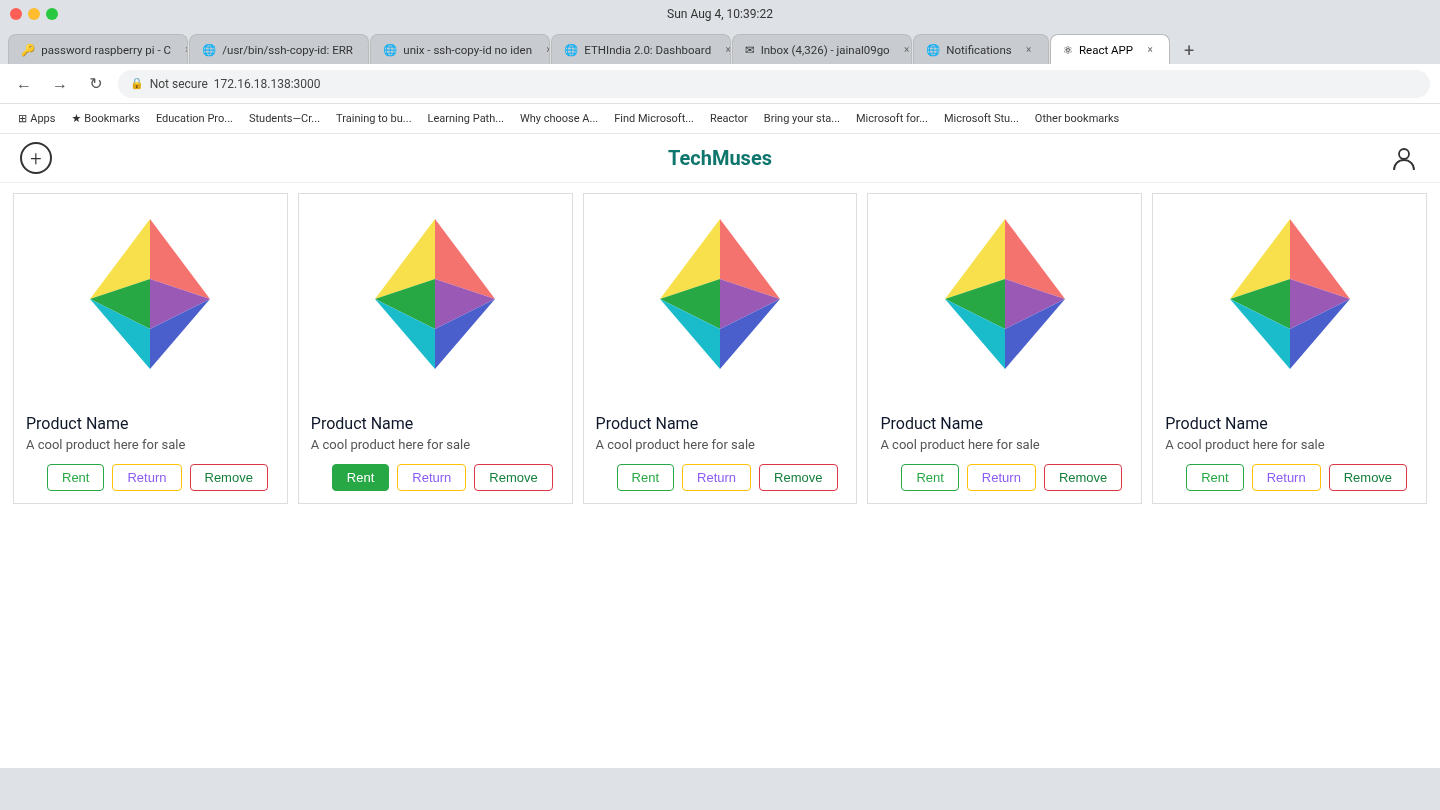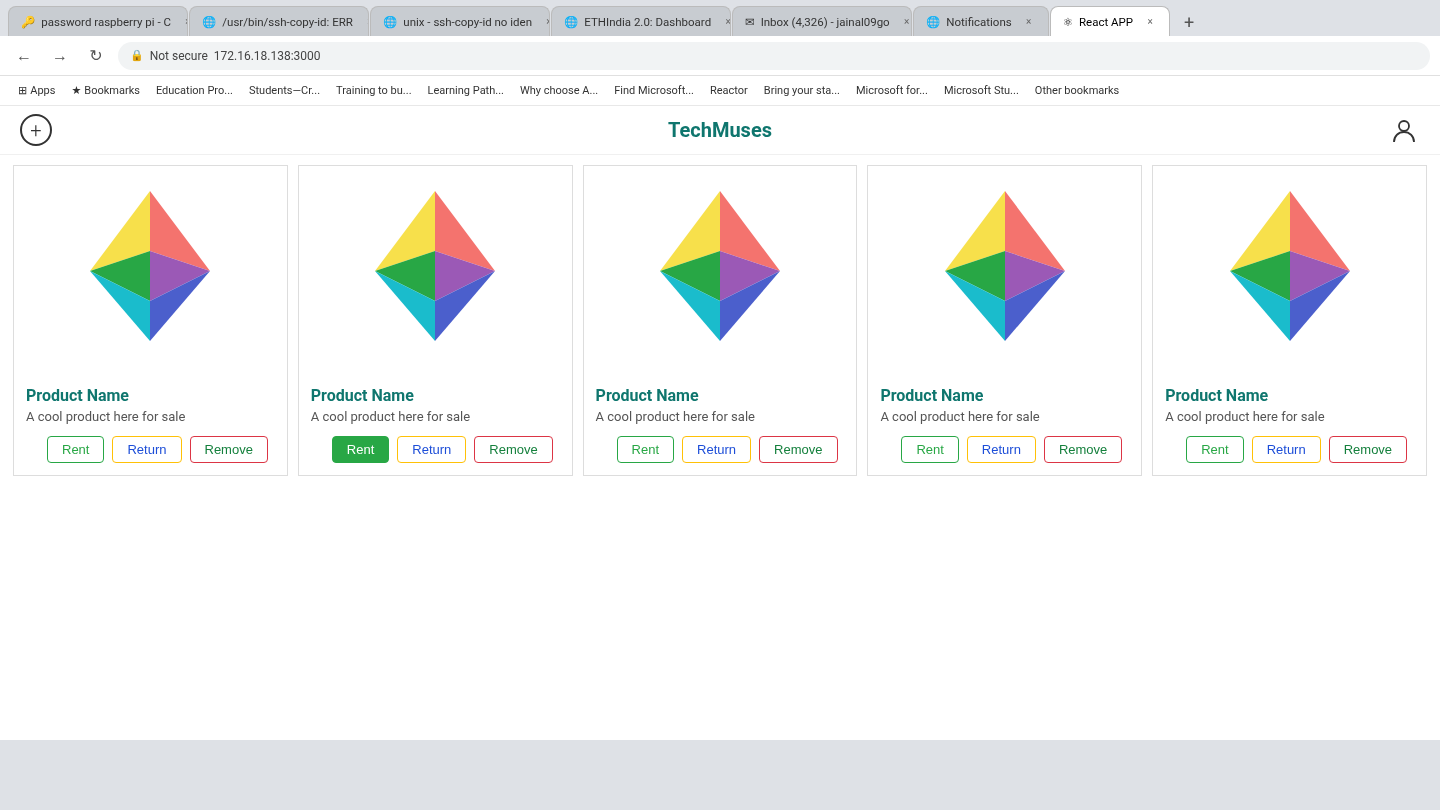--- a/index.html
+++ b/index.html
@@ -246,22 +246,22 @@
       width: 200px;
       height: 200px;
     }
 
     .product-info {
       padding: 10px 12px;
     }
 
     .product-name {
       font-size: 16px;
-      font-weight: 700;
-      color: #0f766e;
+      font-weight: 400;
+      color: #0f172a;
       margin-bottom: 4px;
     }
 
     .product-desc {
       font-size: 13px;
       color: #555;
       margin-bottom: 2px;
     }
 
     .product-actions {
@@ -283,21 +283,21 @@
 
     .btn-rent.active {
       background: #28a745;
       color: #fff;
     }
 
     .btn-return {
       padding: 5px 14px;
       border: 1.5px solid #ffc107;
       border-radius: 4px;
-      color: #1d4ed8;
+      color: #8b5cf6;
       background: #fff;
       font-size: 13px;
       cursor: pointer;
     }
 
     .btn-remove {
       padding: 5px 14px;
       border: 1.5px solid #dc3545;
       border-radius: 4px;
       color: #15803d;
@@ -306,20 +306,28 @@
       cursor: pointer;
     }
 
     .lock-icon { color: #888; font-size: 11px; }
   </style>
 </head>
 <body>
 
 <div class="browser-chrome">
 
+  <div class="title-bar">
+    <div class="window-controls">
+      <button class="window-btn win-close"></button>
+      <button class="window-btn win-min"></button>
+      <button class="window-btn win-max"></button>
+    </div>
+    <span class="title-bar-text">Sun Aug  4, 10:39:22</span>
+  </div>
 
   <div class="tab-bar">
     <div class="tab">
       <span>🔑</span>
       <span>password raspberry pi - C</span>
       <span class="tab-close">×</span>
     </div>
     <div class="tab">
       <span>🌐</span>
       <span>/usr/bin/ssh-copy-id: ERR</span>

